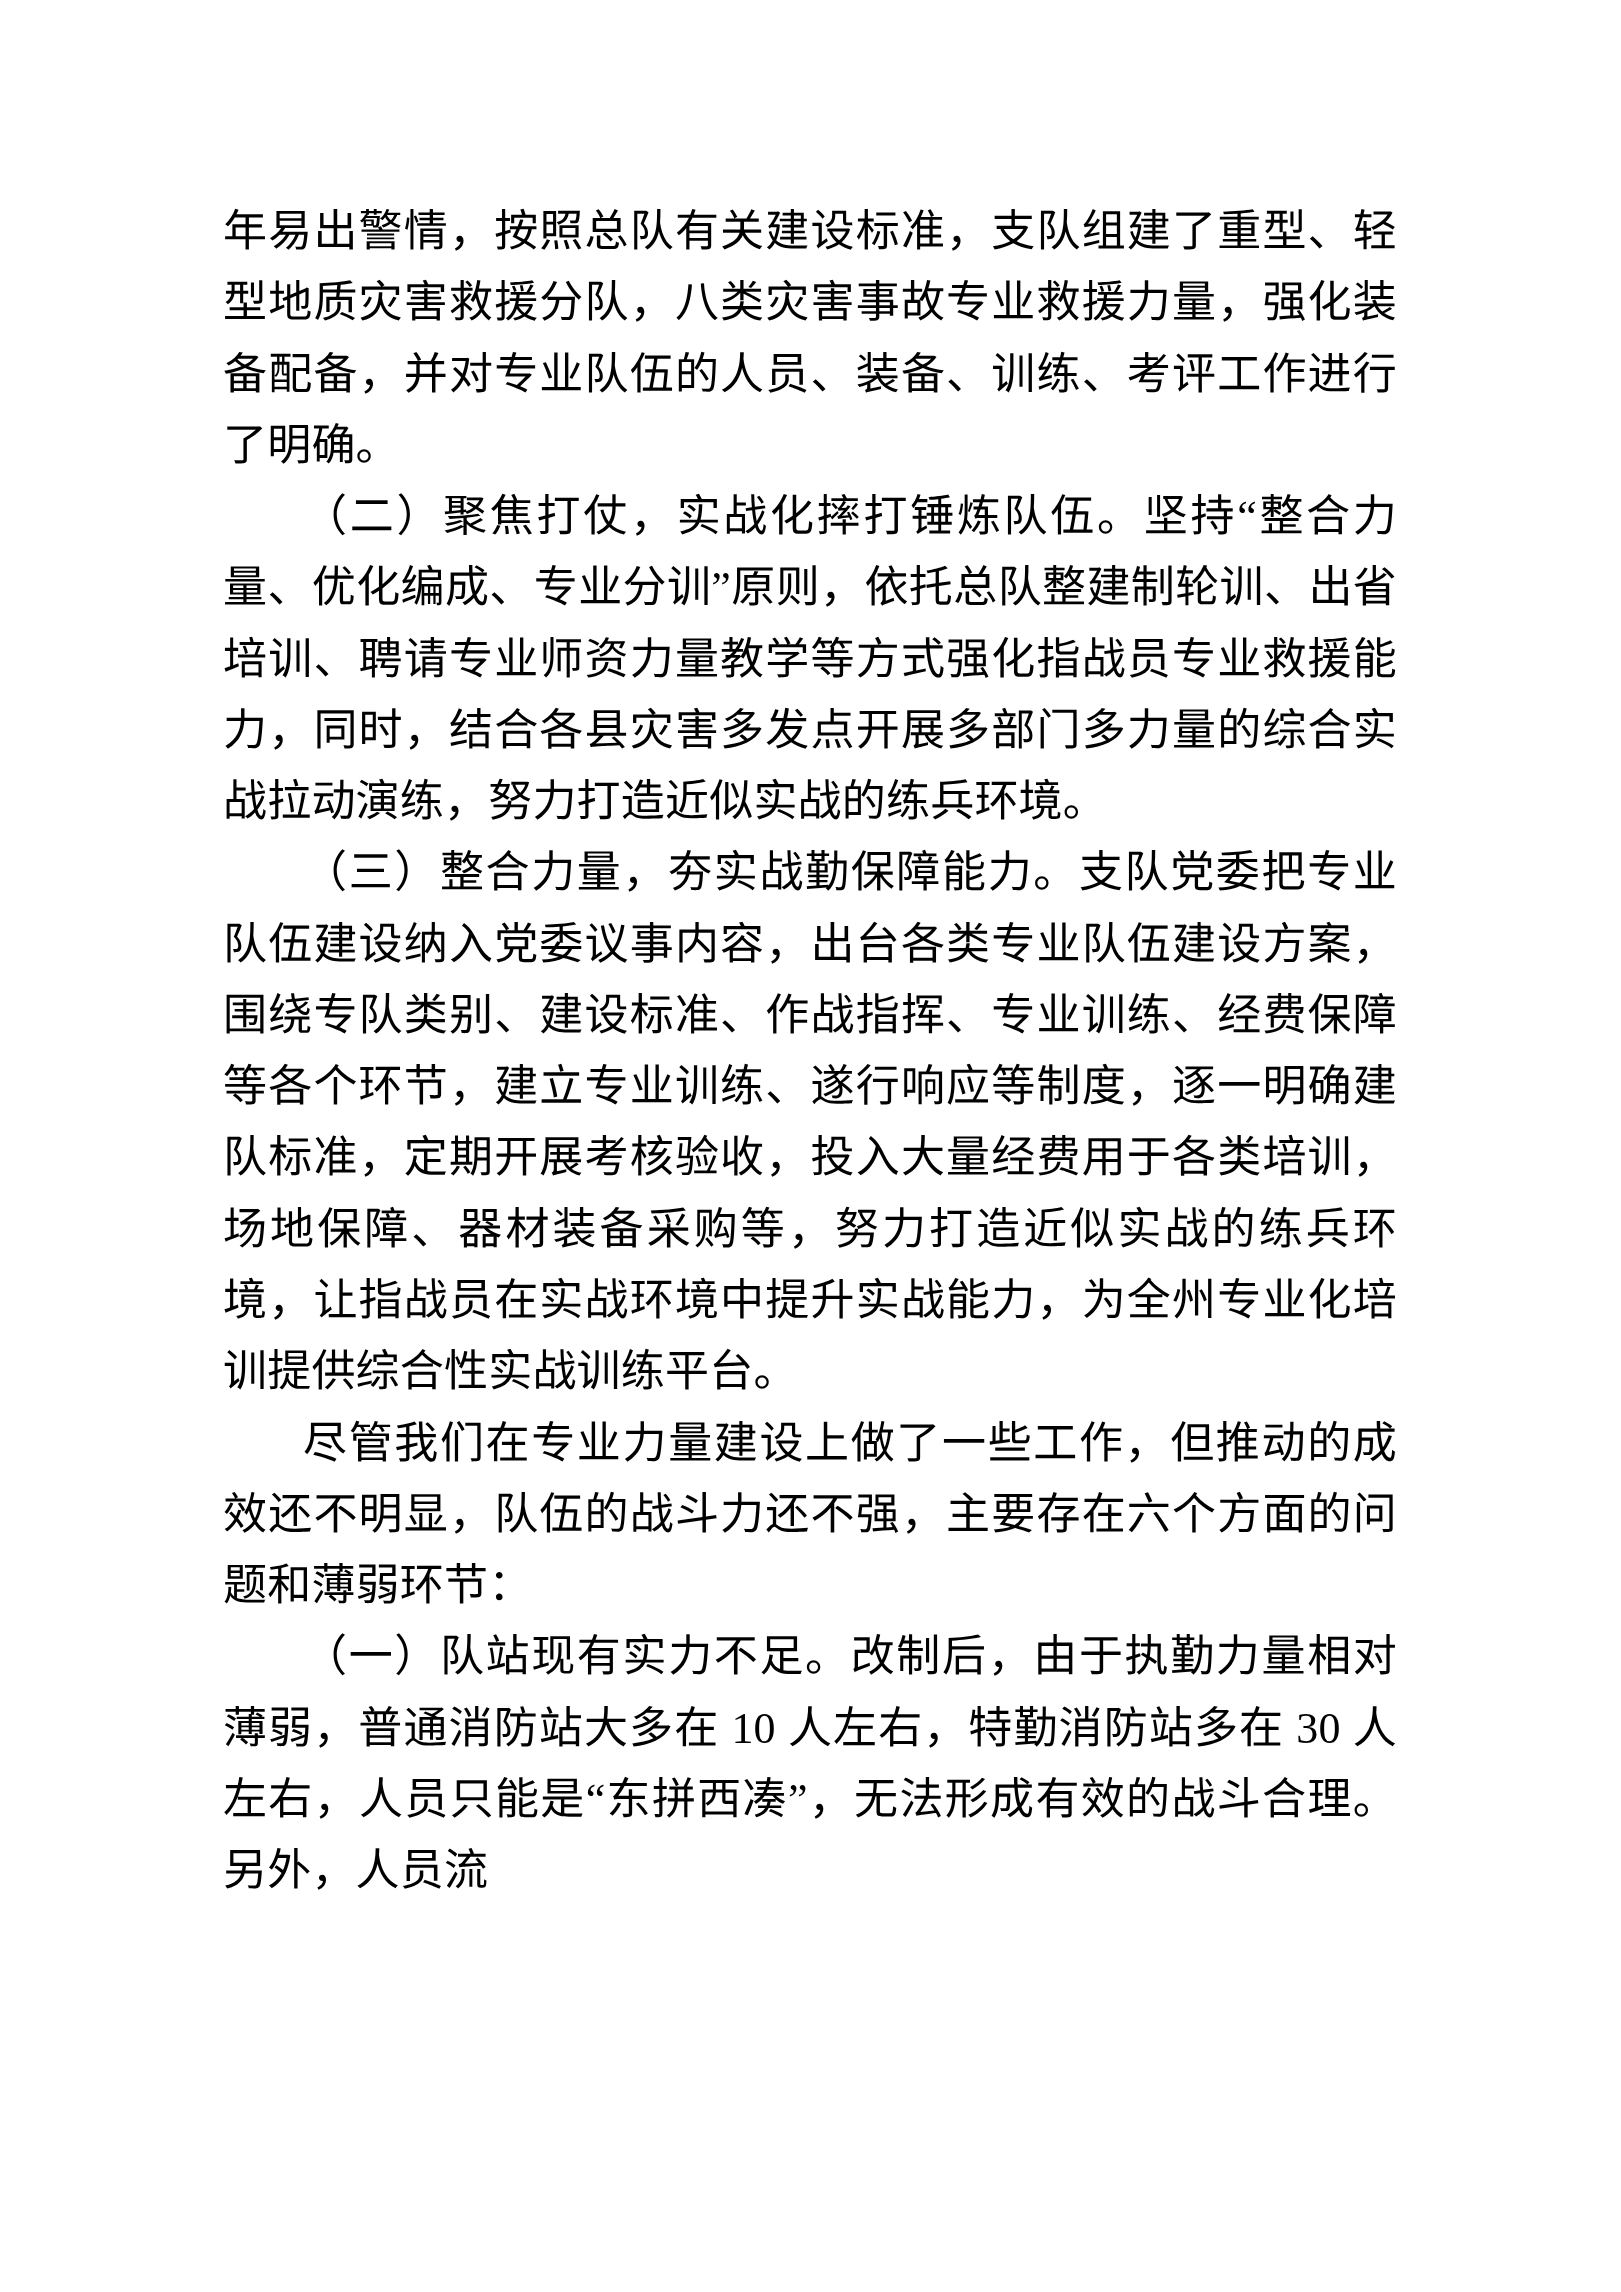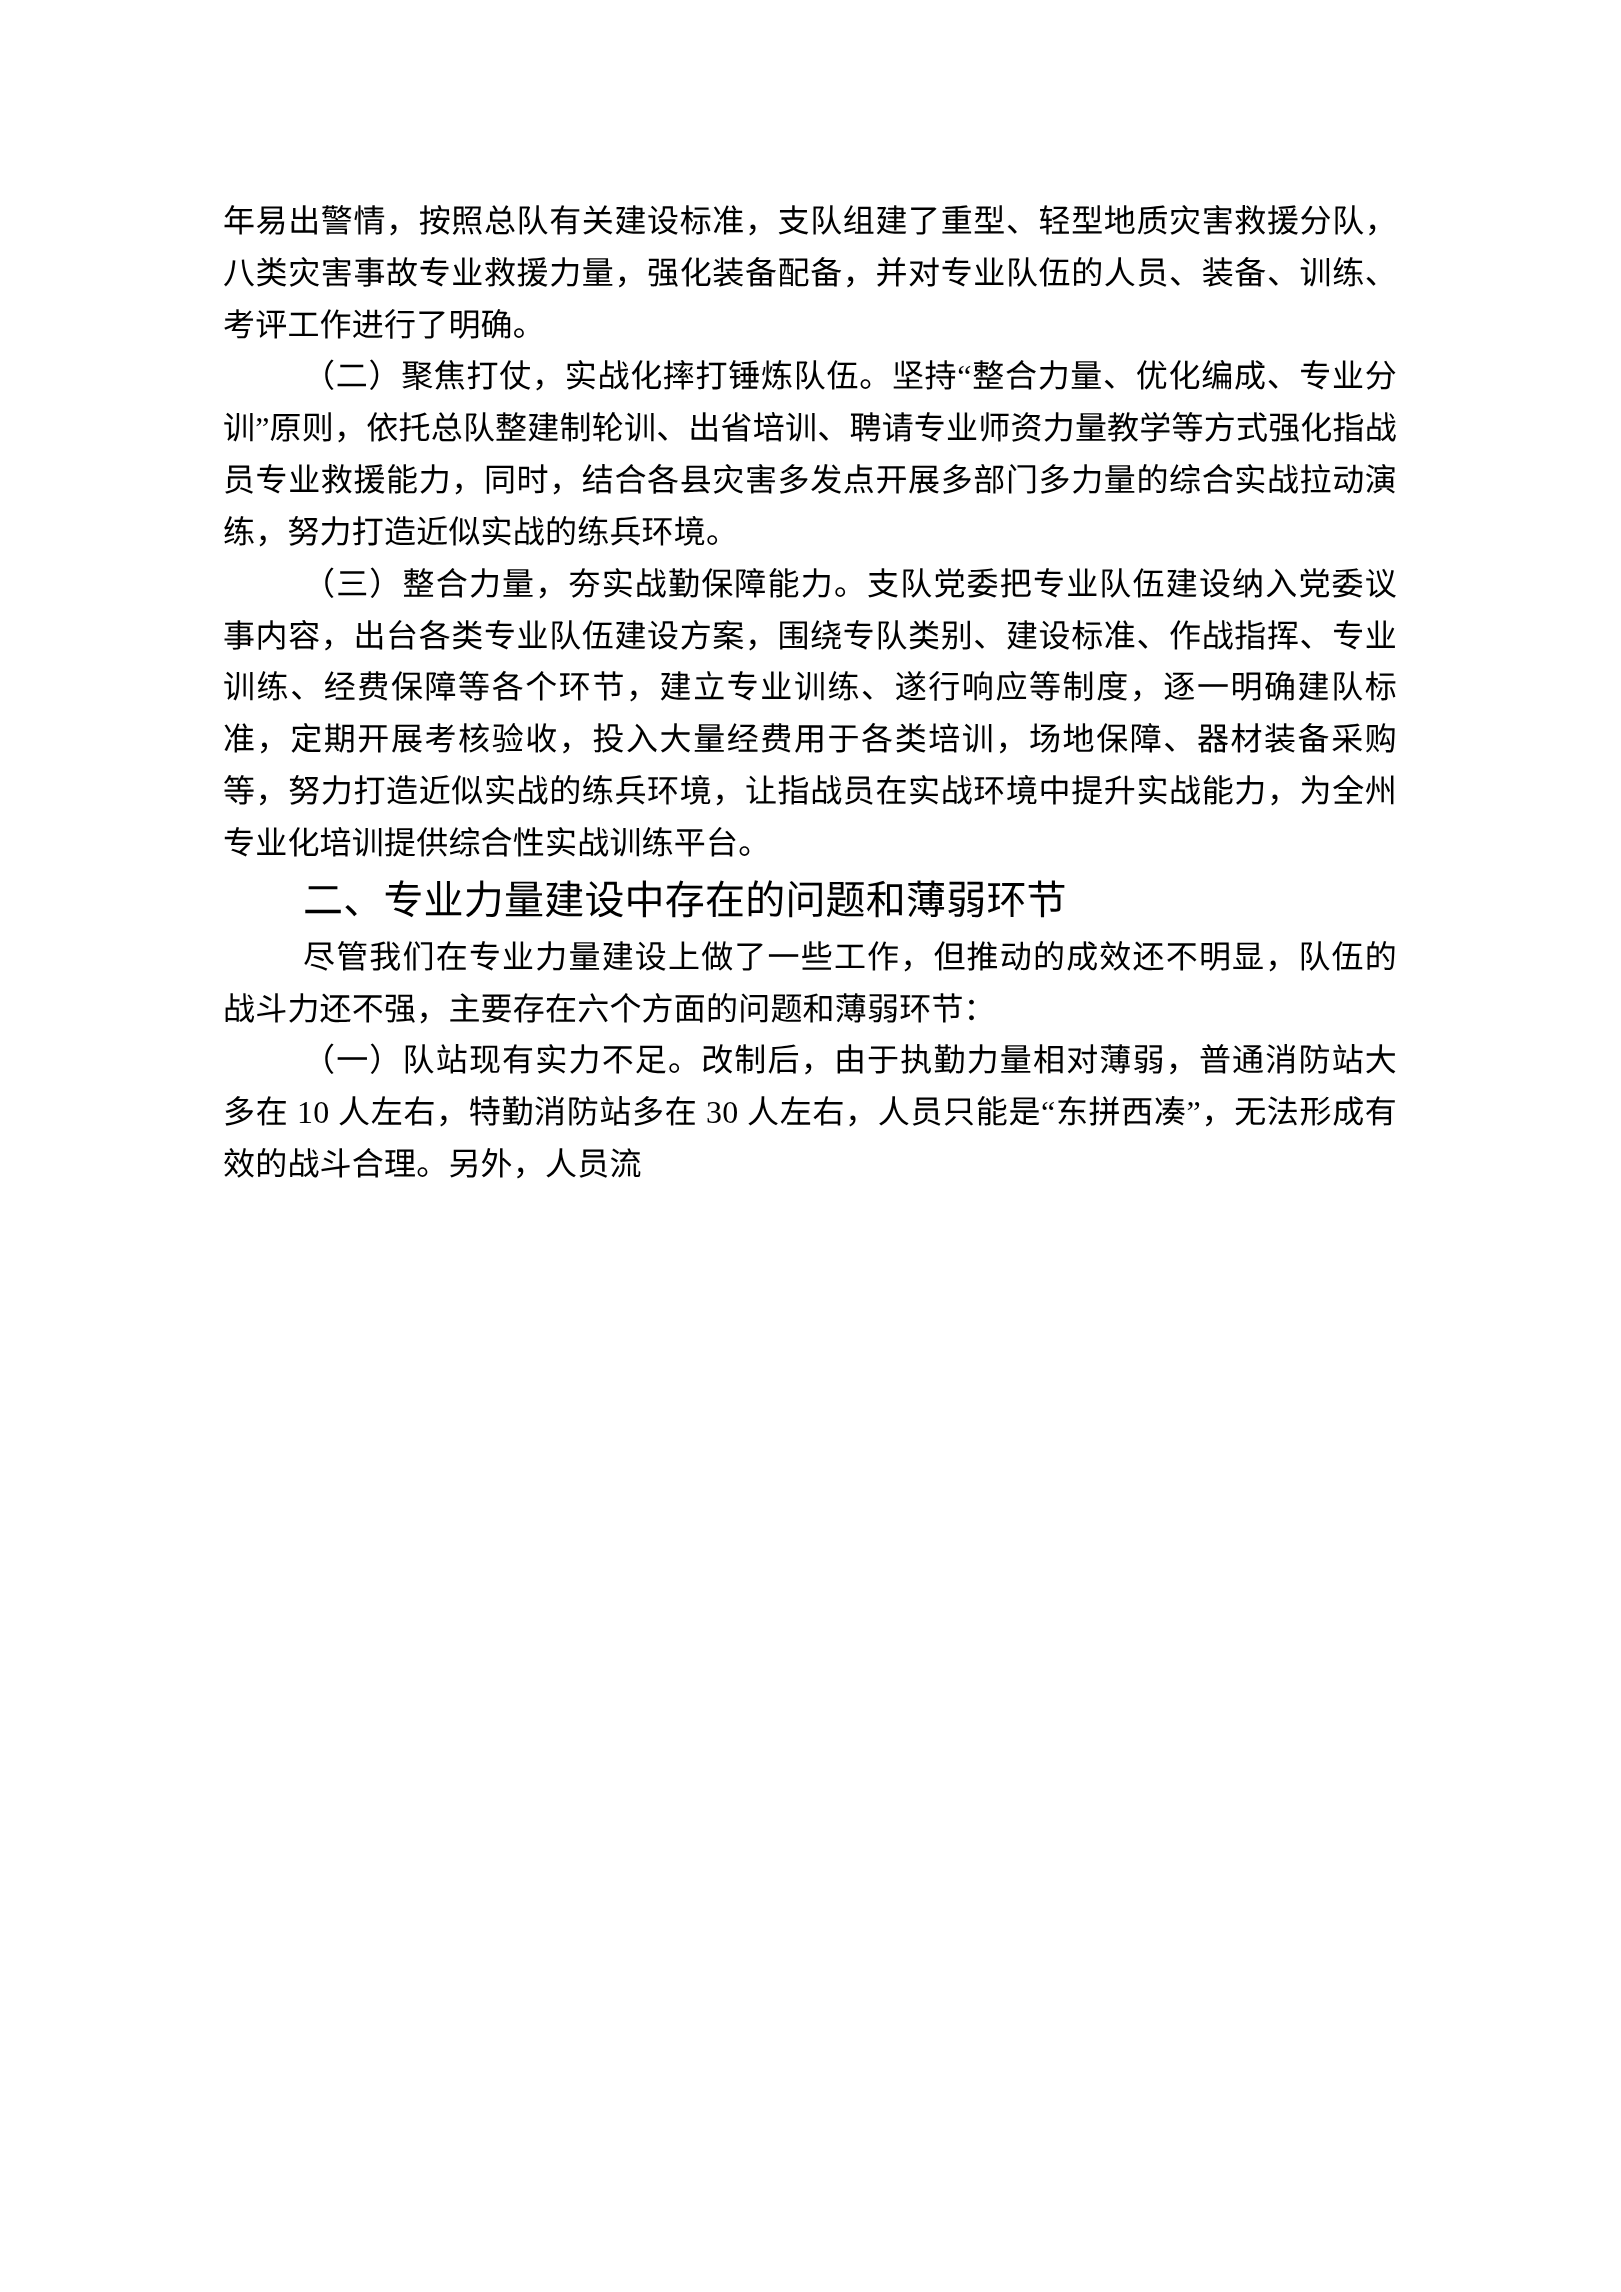--- a/index.html
+++ b/index.html
@@ -20,21 +20,21 @@
     height: 2293px;
     background: #ffffff;
     box-sizing: border-box;
     padding: 196px 223px 0 223px;
   }
   .doc-body {
     width: 1174px;
   }
   p {
     margin: 0;
-    font-size: 32px;
+    font-size: 44px;
     line-height: 1.62;
     text-align: justify;
     text-justify: inter-ideograph;
     letter-spacing: 0.2px;
   }
   p.indent {
     text-indent: 80px;
   }
   p.cont {
     text-indent: 0;
@@ -58,23 +58,20 @@
     </p>
 
     <p class="indent">
       <span class="bold">（二）聚焦打仗，实战化摔打锤炼队伍。</span><span>坚持“整合力量、优化编成、专业分训”原则，依托总队整建制轮训、出省培训、聘请专业师资力量教学等方式强化指战员专业救援能力，同时，结合各县灾害多发点开展多部门多力量的综合实战拉动演练，努力打造近似实战的练兵环境。</span>
     </p>
 
     <p class="indent">
       <span class="bold">（三）整合力量，夯实战勤保障能力。</span><span>支队党委把专业队伍建设纳入党委议事内容，出台各类专业队伍建设方案，围绕专队类别、建设标准、作战指挥、专业训练、经费保障等各个环节，建立专业训练、遂行响应等制度，逐一明确建队标准，定期开展考核验收，投入大量经费用于各类培训，场地保障、器材装备采购等，努力打造近似实战的练兵环境，让指战员在实战环境中提升实战能力，为全州专业化培训提供综合性实战训练平台。</span>
     </p>
 
-    <p class="indent section-line">
-      <span>二、专业力量建设中存在的问题和薄弱环节</span>
-    </p>
 
     <p class="indent">
       <span>尽管我们在专业力量建设上做了一些工作，但推动的成效还不明显，队伍的战斗力还不强，主要存在六个方面的问题和薄弱环节：</span>
     </p>
 
     <p class="indent">
       <span class="bold">（一）队站现有实力不足。</span><span>改制后，由于执勤力量相对薄弱，普通消防站大多在 10 人左右，特勤消防站多在 30 人左右，人员只能是“东拼西凑”，无法形成有效的战斗合理。另外，人员流</span>
     </p>
 
   </div>

